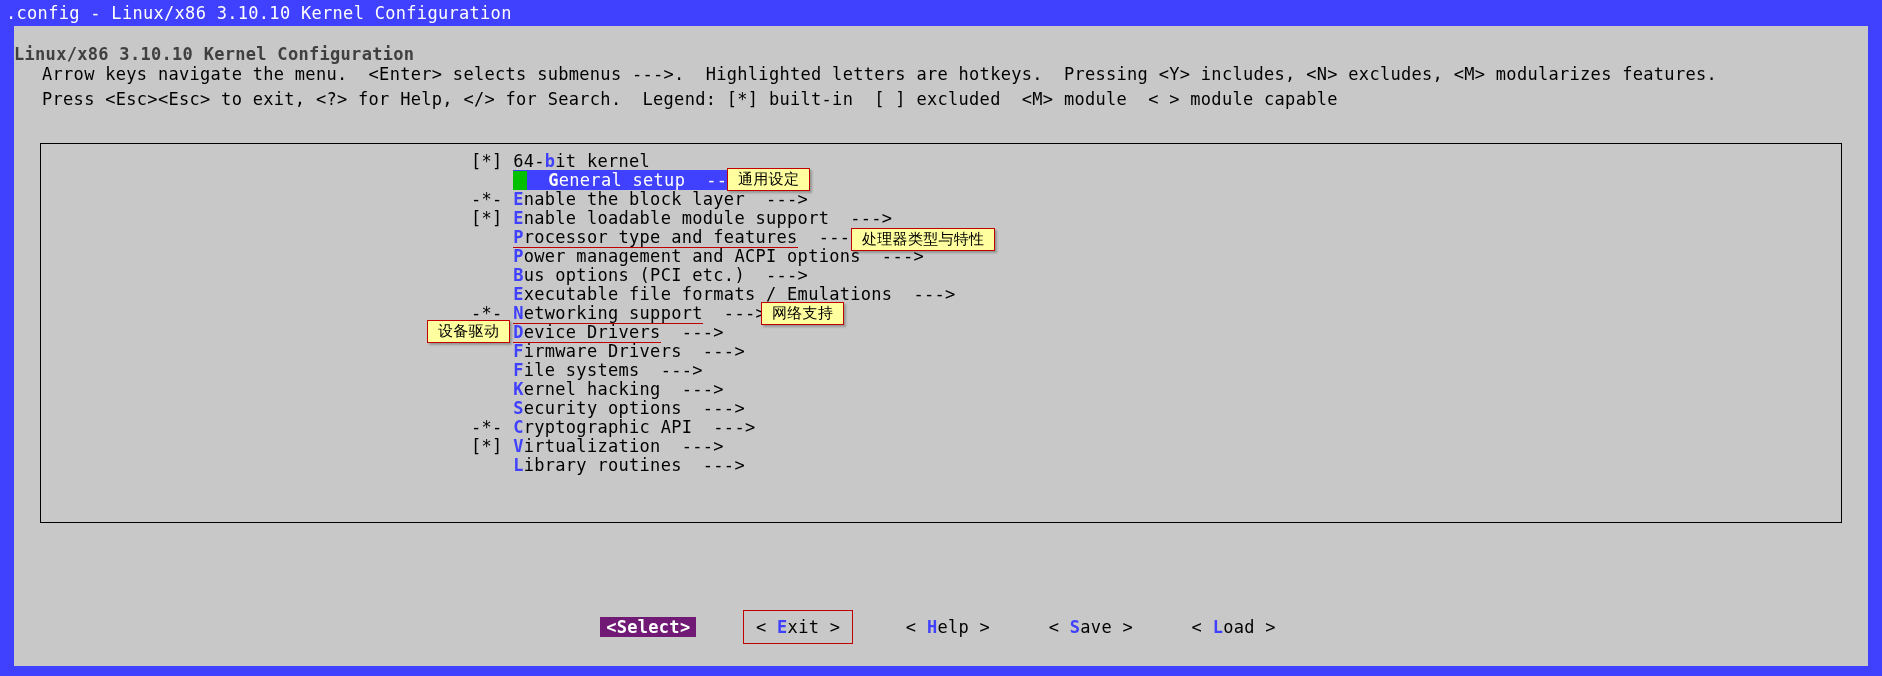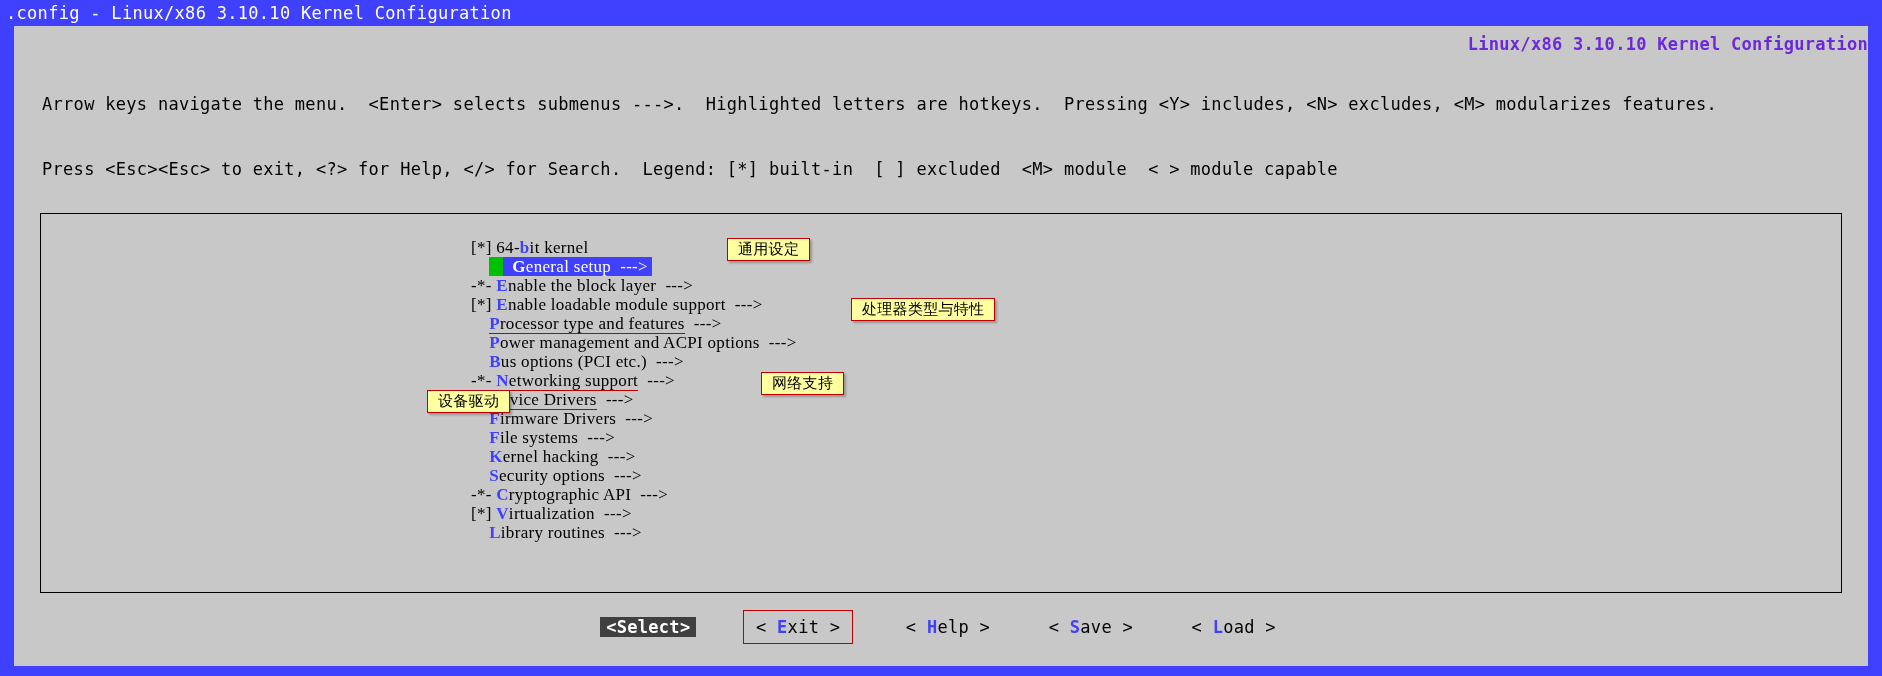--- a/index.html
+++ b/index.html
@@ -18,43 +18,41 @@
     padding: 3px 6px;
     font-weight: normal;
   }
   .outer-frame {
     background: #c8c8c8;
     margin: 0 14px 14px 14px;
     height: 640px;
     position: relative;
   }
   .dialog-title {
-    color: #6d28d9;
-    text-align: right;
+    color: #404040;
+    text-align: left;
     font-weight: bold;
-    padding-top: 8px;
+    padding-top: 18px;
   }
   .help-text {
     padding: 0 28px 4px 28px;
     line-height: 1.25;
     white-space: pre-wrap;
-    margin-top: 40px;
   }
   .inner-frame {
     border: 1px solid #000;
     margin: 28px 26px 0 26px;
     height: 380px;
     position: relative;
   }
   .menu-items {
     position: absolute;
-    top: 24px;
+    top: 8px;
     left: 430px;
     line-height: 19px;
-    font-family: Liberation Serif, serif;
   }
   .menu-row { white-space: pre; }
   .hotkey { color: #4040ff; font-weight: bold; }
   .row-sel {
     background: #4040ff;
     color: #fff;
     padding: 0 4px 0 0;
   }
   .row-sel .hotkey { color: #fff; }
   .sel-prefix {
@@ -78,21 +76,21 @@
     bottom: 22px;
     left: 0; right: 0;
     text-align: center;
   }
   .btn {
     display: inline-block;
     padding: 0 6px;
     margin: 0 18px;
   }
   .btn-sel {
-    background: #404040;
+    background: #701a75;
     color: #fff;
     font-weight: bold;
   }
   .btn .hotkey { color: #4040ff; }
   .btn-sel .hotkey { color: #fff; }
   .btn-boxed {
     border: 1px solid #c00000;
     padding: 6px 12px;
   }
 </style>
@@ -108,20 +106,21 @@
 
   <div class="inner-frame">
     <div class="menu-items" id="menu-items">
         <div class="menu-row"><span>[*] </span><span><span>64-<span class="hotkey">b</span>it kernel</span></span></div>
         <div class="menu-row"><span>    </span><span class="row-sel"><span class="sel-prefix">&nbsp;</span>  <span><span class="hotkey">G</span>eneral setup  ---&gt;</span></span></div>
         <div class="menu-row"><span>-*- </span><span><span><span class="hotkey">E</span>nable the block layer  ---&gt;</span></span></div>
         <div class="menu-row"><span>[*] </span><span><span><span class="hotkey">E</span>nable loadable module support  ---&gt;</span></span></div>
         <div class="menu-row"><span>    </span><span><span class="underline"><span class="hotkey">P</span>rocessor type and features</span>  ---&gt;</span></div>
         <div class="menu-row"><span>    </span><span><span><span class="hotkey">P</span>ower management and ACPI options  ---&gt;</span></span></div>
         <div class="menu-row"><span>    </span><span><span><span class="hotkey">B</span>us options (PCI etc.)  ---&gt;</span></span></div>
+        <div class="menu-row"><span>    </span><span><span><span class="hotkey">E</span>xecutable file formats / Emulations  ---&gt;</span></span></div>
         <div class="menu-row"><span>-*- </span><span><span class="underline"><span class="hotkey">N</span>etworking support</span>  ---&gt;</span></div>
         <div class="menu-row"><span>    </span><span><span class="underline"><span class="hotkey">D</span>evice Drivers</span>  ---&gt;</span></div>
         <div class="menu-row"><span>    </span><span><span><span class="hotkey">F</span>irmware Drivers  ---&gt;</span></span></div>
         <div class="menu-row"><span>    </span><span><span><span class="hotkey">F</span>ile systems  ---&gt;</span></span></div>
         <div class="menu-row"><span>    </span><span><span><span class="hotkey">K</span>ernel hacking  ---&gt;</span></span></div>
         <div class="menu-row"><span>    </span><span><span><span class="hotkey">S</span>ecurity options  ---&gt;</span></span></div>
         <div class="menu-row"><span>-*- </span><span><span><span class="hotkey">C</span>ryptographic API  ---&gt;</span></span></div>
         <div class="menu-row"><span>[*] </span><span><span><span class="hotkey">V</span>irtualization  ---&gt;</span></span></div>
         <div class="menu-row"><span>    </span><span><span><span class="hotkey">L</span>ibrary routines  ---&gt;</span></span></div>
       </div>

